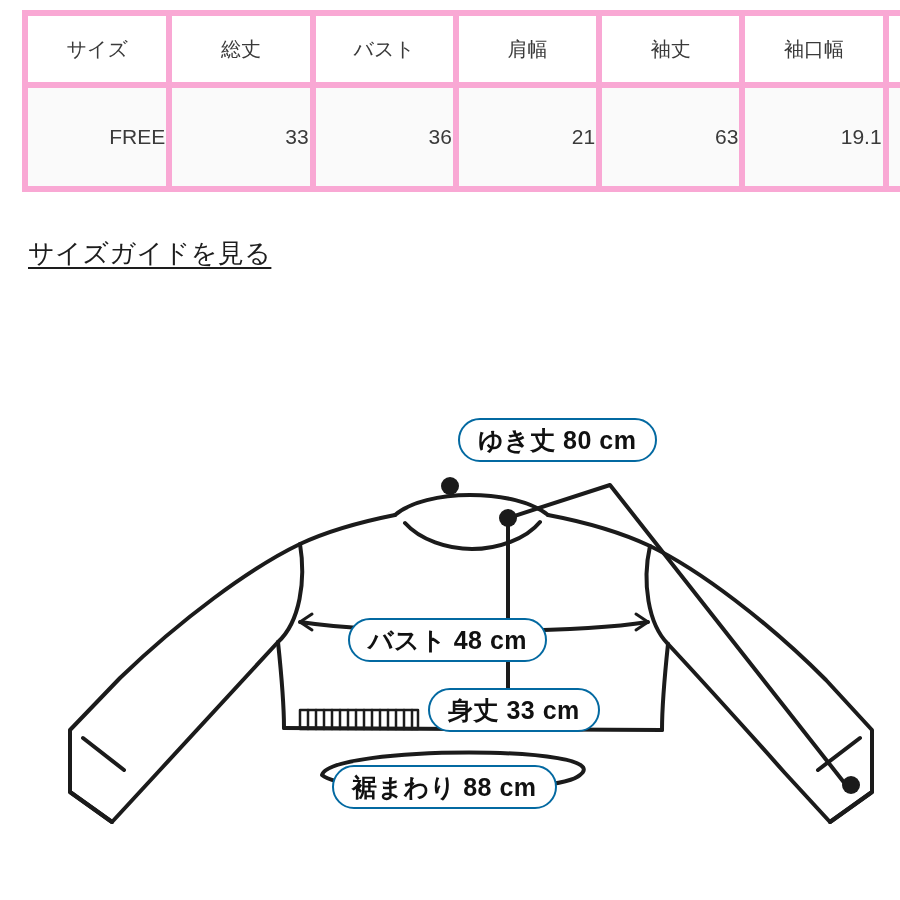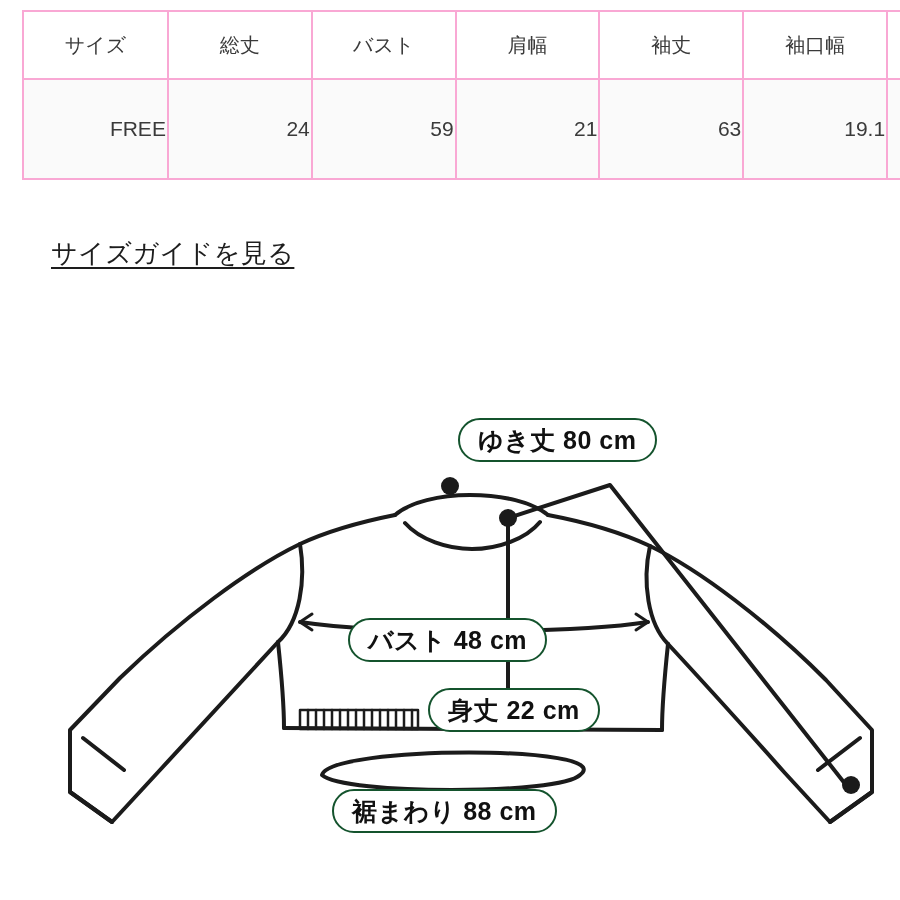--- a/index.html
+++ b/index.html
@@ -24,21 +24,21 @@
     width: 900px;
     overflow: hidden;
   }
   table.size-table {
     border-collapse: collapse;
     table-layout: fixed;
     width: 1010px;
   }
   table.size-table th,
   table.size-table td {
-    border: 2px solid #f9a8d4;
+    border: 6px solid #f9a8d4;
     text-align: center;
     vertical-align: middle;
     font-weight: normal;
     color: #3a3a3a;
   }
   table.size-table th {
     height: 64px;
     font-size: 20px;
     background: #ffffff;
   }
@@ -55,56 +55,55 @@
   .size-guide-link {
     position: absolute;
     left: 28px;
     top: 236px;
     font-size: 26px;
     color: #1d1d1d;
     text-decoration: underline;
     text-underline-offset: 5px;
     letter-spacing: 0.5px;
     cursor: pointer;
-    margin-left: 23px;
   }
 
   
   .illustration {
     position: absolute;
     left: 0;
     top: 330px;
     width: 900px;
     height: 570px;
   }
   .illustration svg {
     display: block;
   }
 
   .callout {
     position: absolute;
     background: #ffffff;
-    border: 2px solid #14532d;
+    border: 2px solid #0369a1;
     border-radius: 22px;
     font-size: 25px;
     font-weight: bold;
     color: #111111;
     display: flex;
     align-items: center;
     justify-content: center;
     white-space: nowrap;
     padding: 0 18px;
     height: 44px;
     box-sizing: border-box;
     letter-spacing: 0.5px;
   }
   .callout.yukitake { left: 458px; top: 88px; }
   .callout.bust     { left: 348px; top: 288px; }
   .callout.mitake   { left: 428px; top: 358px; }
-  .callout.suso     { left: 332px; top: 435px; margin-top: 24px; }
+  .callout.suso     { left: 332px; top: 435px; }
 </style>
 </head>
 <body>
 
 <div class="size-table-wrap">
   <table class="size-table">
     <colgroup>
       <col class="c0">
         <col class="cx">
         <col class="cx">
@@ -120,22 +119,22 @@
         <th>バスト</th>
         <th>肩幅</th>
         <th>袖丈</th>
         <th>袖口幅</th>
         <th>袖</th>
       </tr>
     </thead>
     <tbody>
       <tr>
         <td>FREE</td>
-        <td>24</td>
-        <td>59</td>
+        <td>33</td>
+        <td>36</td>
         <td>21</td>
         <td>63</td>
         <td>19.1</td>
         <td></td>
       </tr>
     </tbody>
   </table>
 </div>
 
 <a class="size-guide-link">サイズガイドを見る</a>
@@ -207,16 +206,16 @@
       <circle cx="450" cy="156" r="9"></circle>
       <circle cx="508" cy="188" r="9"></circle>
       <circle cx="851" cy="455" r="9"></circle>
     </g>
   </svg>
 
   <div class="callout yukitake">ゆき丈 80 cm</div>
 
   <div class="callout bust">バスト 48 cm</div>
 
-  <div class="callout mitake">身丈 22 cm</div>
+  <div class="callout mitake">身丈 33 cm</div>
 
   <div class="callout suso">裾まわり 88 cm</div>
 </div>
 
 </body></html>

